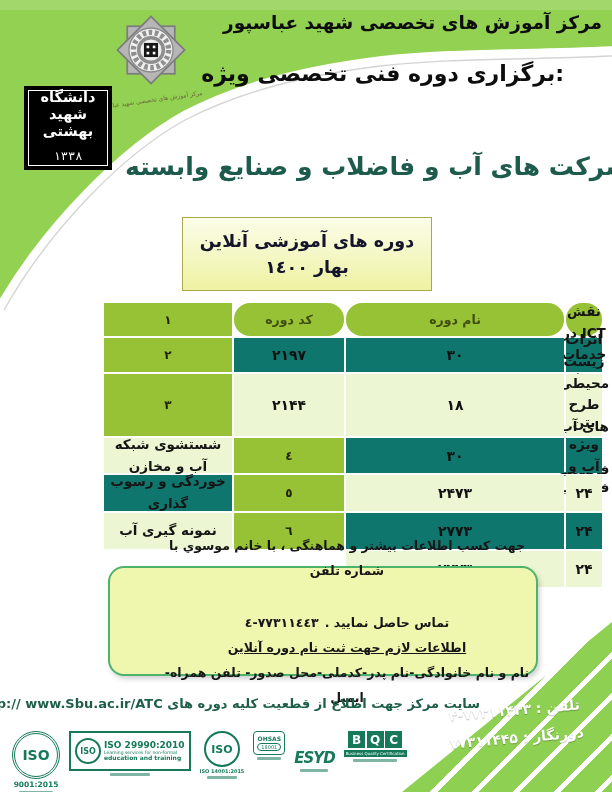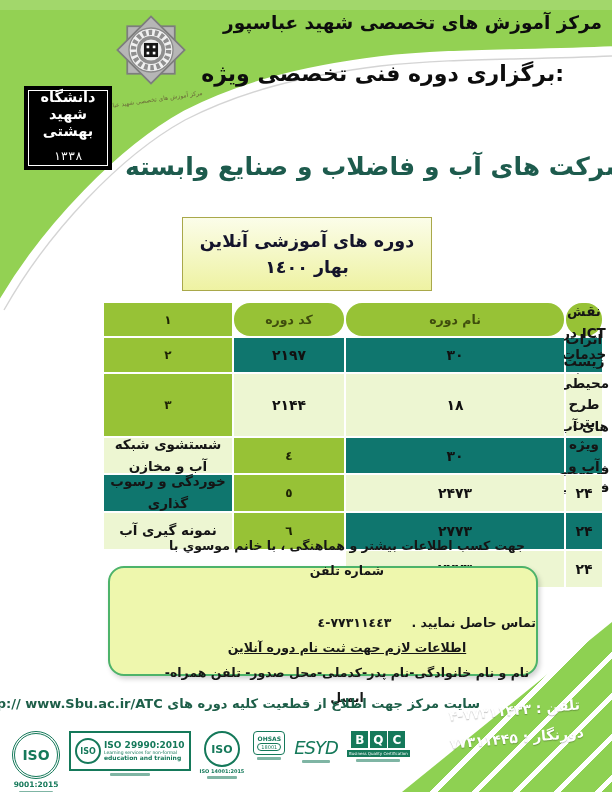--- a/index.html
+++ b/index.html
@@ -47,21 +47,21 @@
   .cell.even{background:#edf6d2;}
   .cell.name{font-size:13.5px;font-weight:bold;color:#151515;padding:0 6px;line-height:1.6;}
   .cell.val{font-size:14px;font-weight:bold;color:#111;}
 
   
   .info-box{left:108px;top:566px;width:430px;height:110px;z-index:2;box-sizing:border-box;
     background:#eef7ad;border:2.5px solid #4db36a;border-radius:16px;
     box-shadow:2px 3px 5px rgba(0,0,0,0.18);
     display:flex;flex-direction:column;justify-content:center;text-align:center;direction:rtl;
     color:#161616;font-weight:bold;font-size:12.5px;line-height:25px;padding-left:48px;}
-  .info-phone-row{direction:ltr;display:flex;justify-content:flex-end;gap:20px;margin-top:27px;}
+  .info-phone-row{direction:ltr;display:flex;justify-content:center;gap:6px;margin-top:27px;}
   .info-underline{text-decoration:underline;}
 
   
   .website-line{left:30px;top:696px;width:450px;z-index:2;text-align:center;direction:rtl;
     font-size:13px;font-weight:bold;color:#1e5f49;white-space:nowrap;}
   .website-url{direction:ltr;unicode-bidi:embed;}
 
   
   .stripes{left:402px;top:622px;width:210px;height:170px;z-index:1;
     background:repeating-linear-gradient(135deg,#8ed152 0 24px,#ffffff 24px 29px);
@@ -84,21 +84,21 @@
   .iso-box-txt{display:flex;flex-direction:column;line-height:1.15;}
   .iso-box-title{font-size:9px;font-weight:bold;}
   .iso-box-sub1{font-size:4.5px;}
   .iso-box-sub2{font-size:6px;font-weight:bold;}
   .iso-circle-md{width:32px;height:32px;border:2px solid #15795a;border-radius:50%;
     display:flex;align-items:center;justify-content:center;font-size:11px;font-weight:bold;}
   .iso-code-sm{font-size:5px;font-weight:bold;margin-top:1px;}
   .ohsas{border:1.5px solid #15795a;border-radius:4px;padding:3px 3px;display:flex;flex-direction:column;align-items:center;}
   .ohsas-title{font-size:6px;font-weight:bold;}
   .ohsas-code{font-size:5px;border:1px solid #15795a;border-radius:6px;padding:0 3px;margin-top:1px;}
-  .esyd{font-size:18px;font-weight:normal;font-style:italic;letter-spacing:-1px;margin-top:6px;}
+  .esyd{font-size:15px;font-weight:bold;font-style:italic;letter-spacing:-1px;margin-top:18px;}
   .bqc-tiles{display:flex;gap:1.5px;}
   .bqc-tile{width:17px;height:17px;background:#15795a;color:#fff;font-size:12px;font-weight:bold;
     display:flex;align-items:center;justify-content:center;}
   .bqc-bar{margin-top:1.5px;background:#15795a;color:#fff;font-size:4px;padding:1px 2px;white-space:nowrap;}
 </style>
 </head>
 <body>
 
 <div class="page">
 

